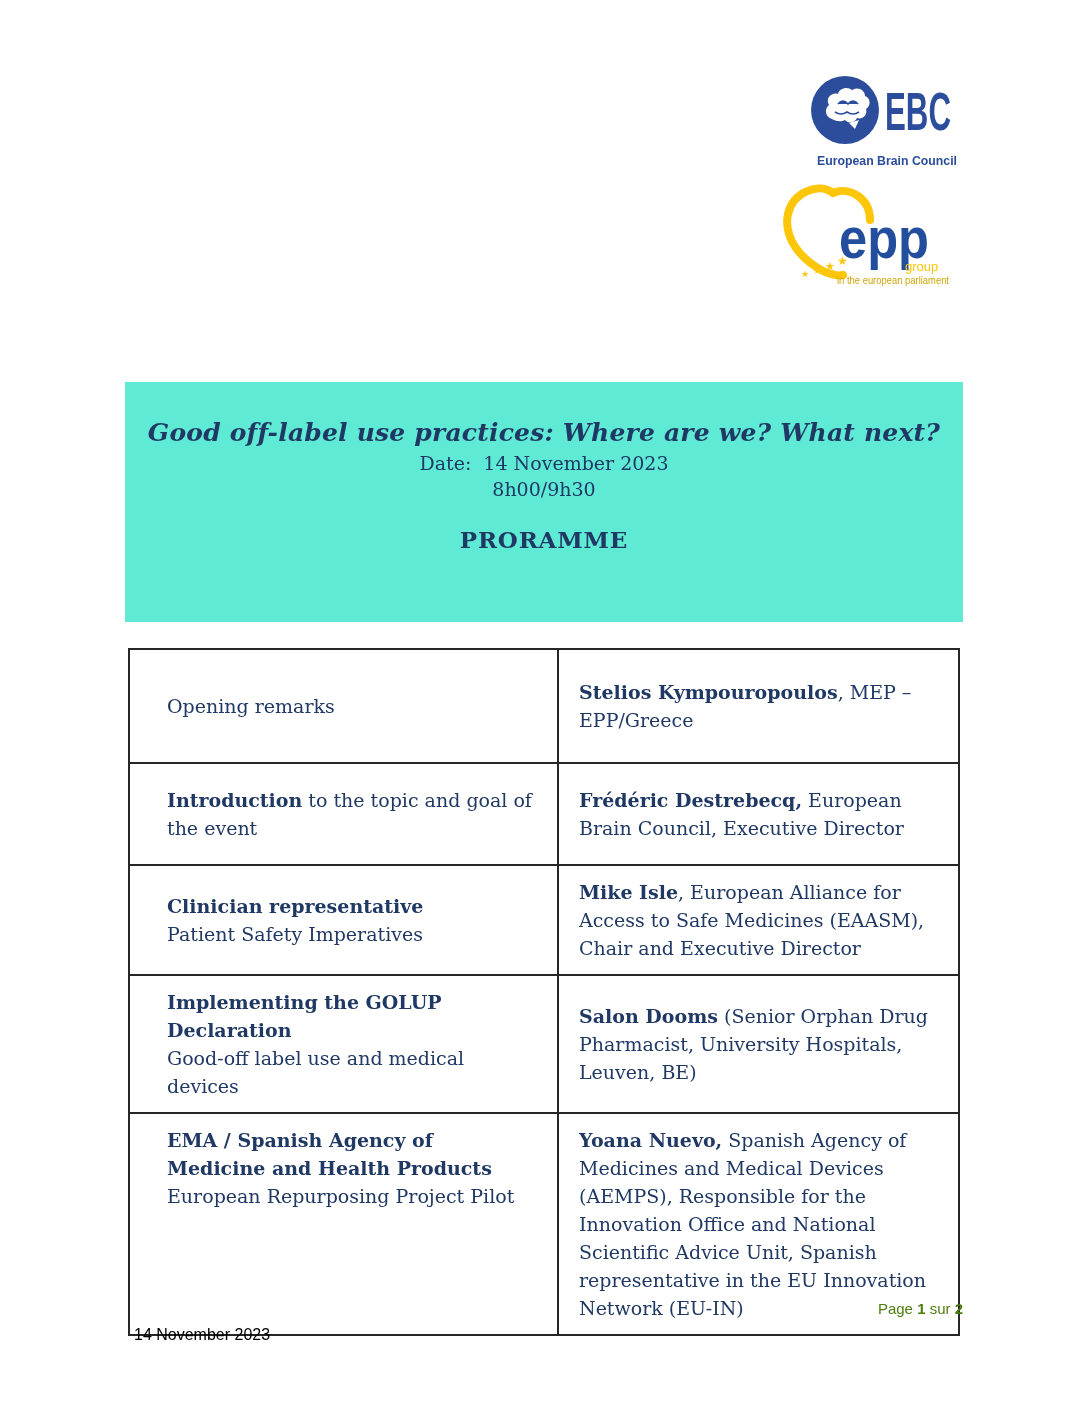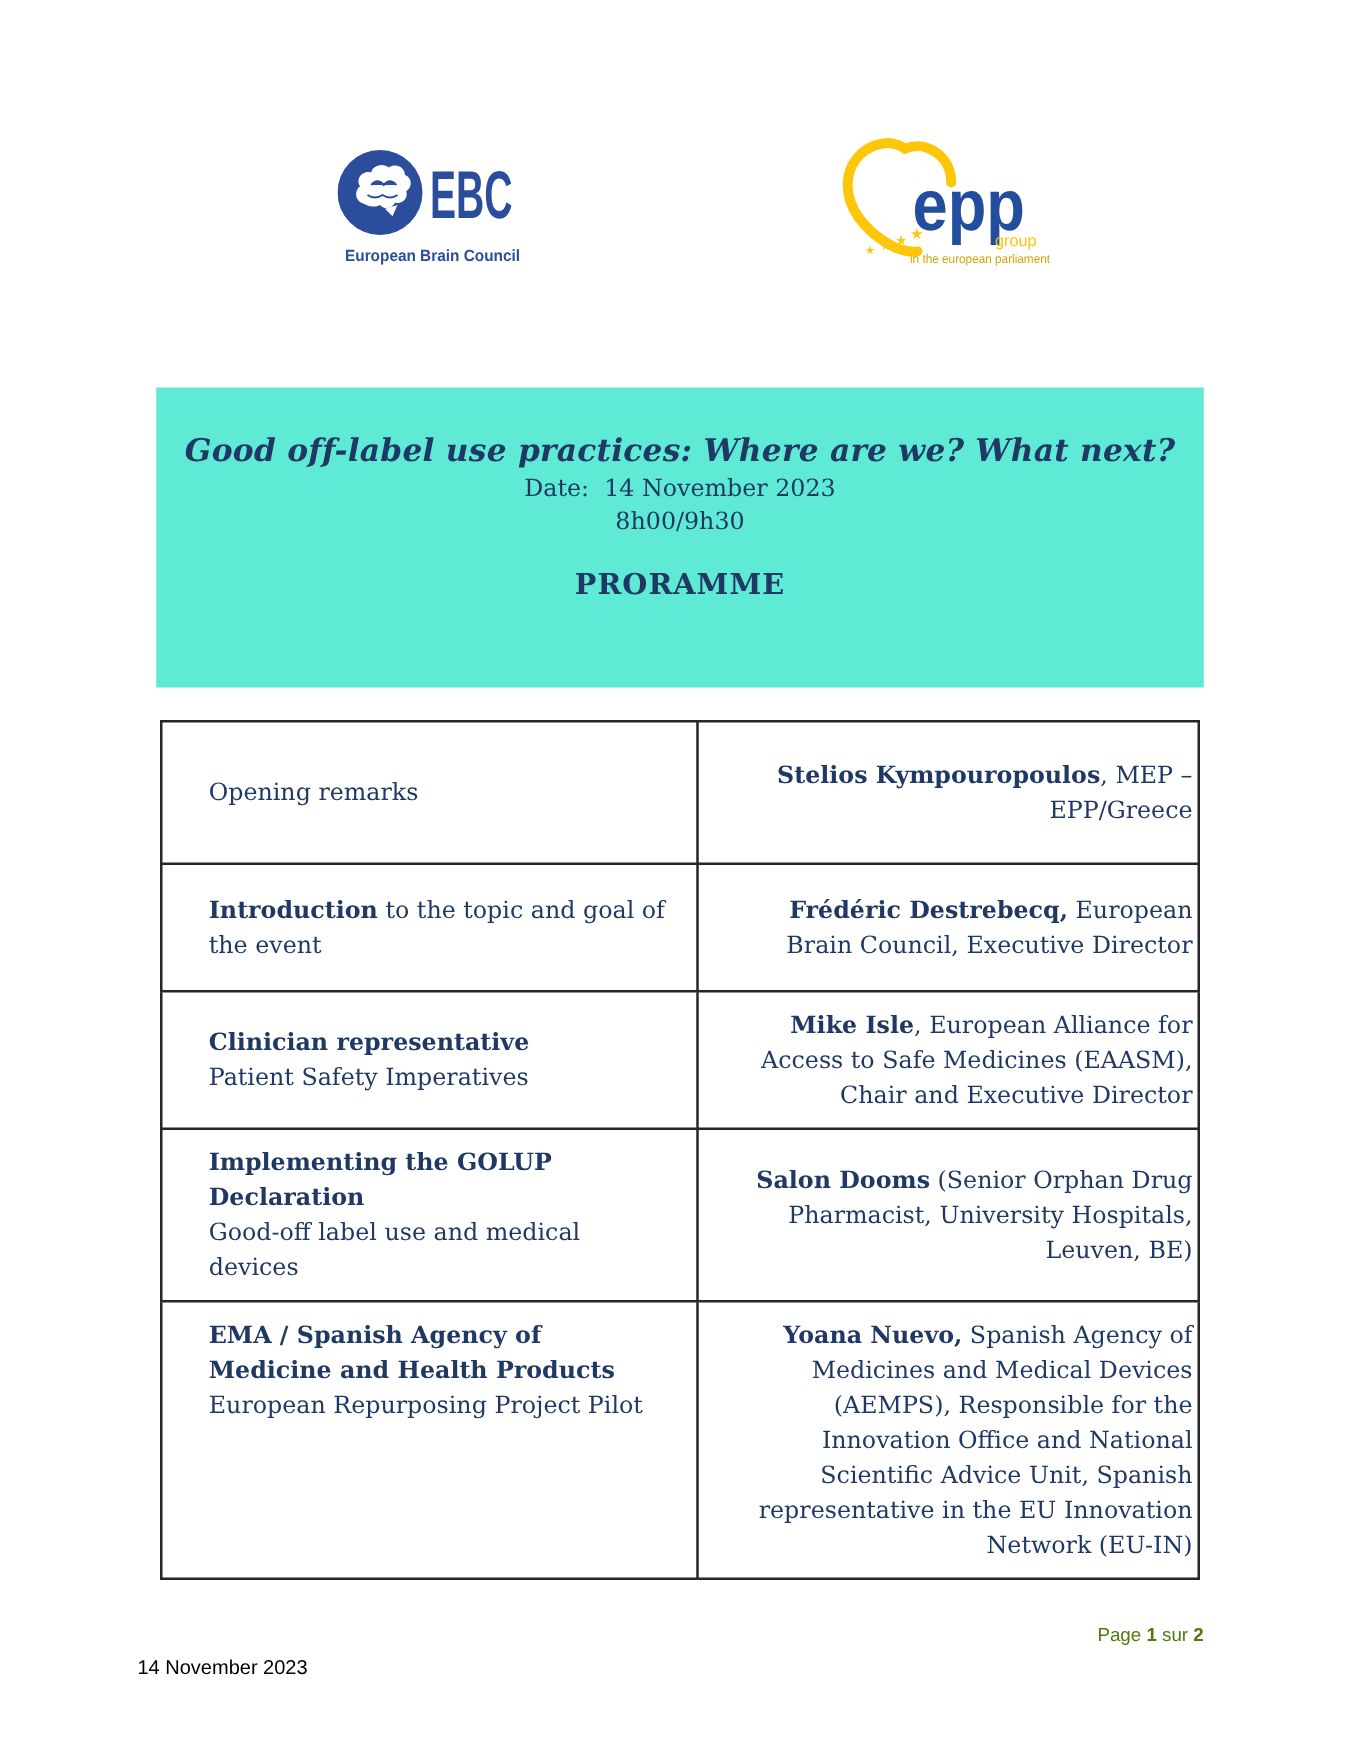--- a/index.html
+++ b/index.html
@@ -4,21 +4,21 @@
 <style>
   * { margin:0; padding:0; box-sizing:border-box; }
   body { background:#ffffff; }
   .page {
     width:1088px; height:1408px; background:#ffffff; position:relative;
     font-family:"DejaVu Serif", serif; color:#1f3864; overflow:hidden;
   }
   .content { width:838px; margin:0 auto; position:relative; }
 
   
-  .logos { display:flex; align-items:center; padding-top:102px; margin-left:145px; }
+  .logos { display:flex; align-items:flex-end; padding-top:58px; margin-left:145px;flex-direction:column; }
   .ebc-logo { margin-top:10px; }
   .epp-logo { margin-left:242px; }
 
   
   .event-box {
     margin-top:88px; background:#5eead4; text-align:center;
     padding:36px 20px 42px 20px; min-height:240px;
   }
   .event-title { font-size:25px; font-weight:bold; font-style:italic; letter-spacing:0.2px; }
   .event-venue { font-size:21px; margin-top:26px; }
@@ -28,33 +28,33 @@
 
   
   table.programme-table {
     width:832px; margin:26px auto 0 auto; border-collapse:collapse; table-layout:fixed;
   }
   .programme-table td {
     border:2px solid #262626; font-size:19px; line-height:28px;
     vertical-align:middle; color:#1f3864;
   }
   .programme-table td.lcell { width:429px; padding:12px 22px 12px 37px; }
-  .programme-table td.rcell { padding:12px 4px 12px 20px;text-align:right; }
+  .programme-table td.rcell { padding:12px 28px 12px 20px; }
   tr.r1 { height:114px; } tr.r2 { height:102px; } tr.r3 { height:105px; }
   tr.r4 { height:108px; } tr.r5 { height:195px; }
   tr.r5 td { vertical-align:top; padding-top:26px; }
   .b { font-weight:bold; }
 
   
   .page-indicator {
     position:absolute; top:1300px; right:125px;
     font-family:"Liberation Sans", sans-serif; font-size:15px; color:#4d7c0f;
   }
   .footer-date {
-    position:absolute; top:1326px; left:110px;
+    position:absolute; top:1326px; left:134px;
     font-family:"Liberation Sans", sans-serif; font-size:16px; color:#000;
   }
   svg text { font-family:"Liberation Sans", sans-serif; }
 </style>
 </head>
 <body>
 
 <div class="page">
   <div class="content">
 

